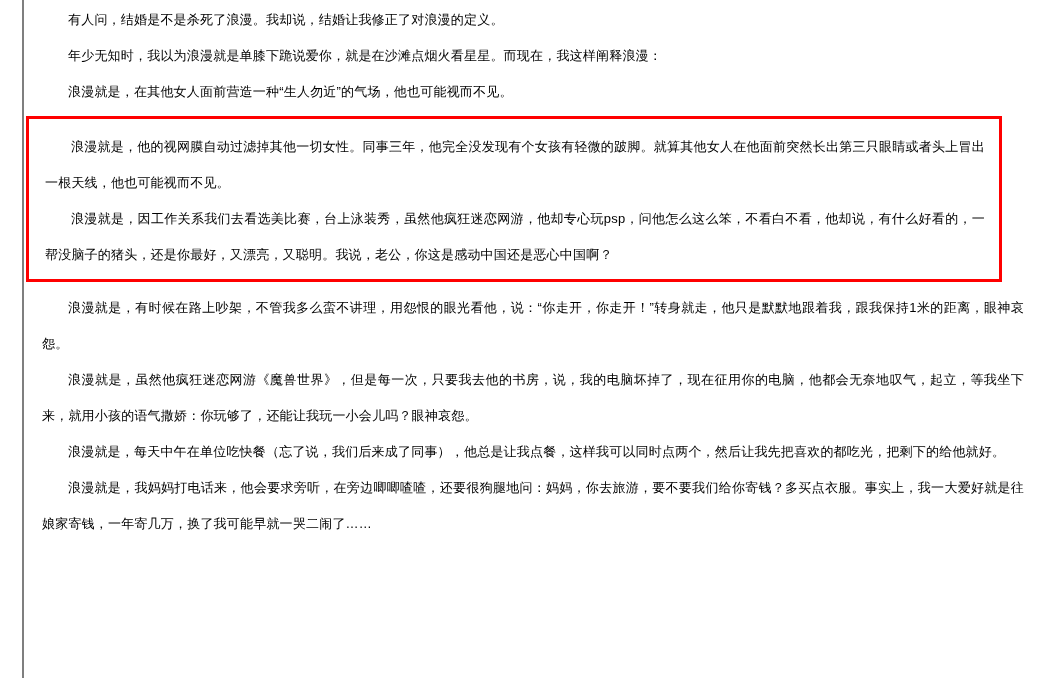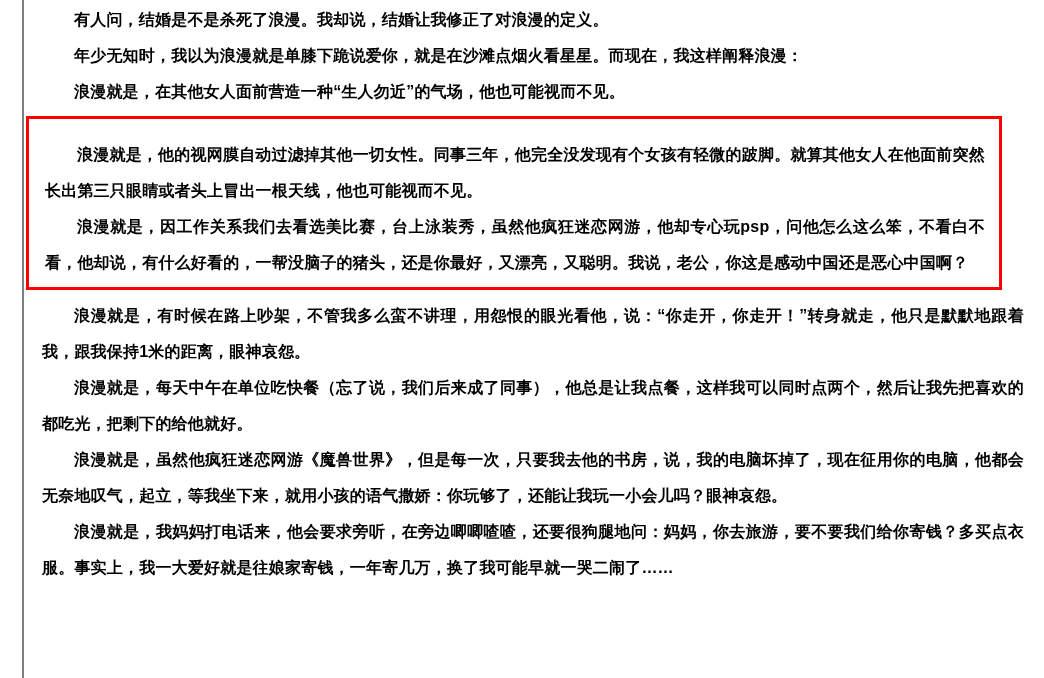--- a/index.html
+++ b/index.html
@@ -29,37 +29,36 @@
     height: 678px;
     background: #7f7f7f;
   }
   .content {
     position: absolute;
     left: 42px;
     top: 0px;
     width: 982px;
   }
   .para {
-    font-size: 16px;
+    font-size: 13px;
     line-height: 36px;
     text-align: justify;
     text-justify: inter-ideograph;
     text-indent: 2em;
     margin: 0;
     padding: 0;
     letter-spacing: 0.2px;
     word-break: break-all;
-    font-weight: bold;
   }
   .highlight-block {
     position: relative;
     border: 3px solid #ff0000;
     margin-left: -16px;
     margin-right: 22px;
-    padding: 18px 14px 6px 16px;
+    padding: 10px 14px 6px 16px;
     box-sizing: border-box;
   }
   .highlight-block .para {
     margin: 0;
   }
   .spacer-sm {
     height: 6px;
   }
   .top-block {
     padding-top: 2px;
@@ -85,20 +84,20 @@
 
     <div class="spacer-sm"></div>
 
     <div class="highlight-block">
       <p class="para">浪漫就是，他的视网膜自动过滤掉其他一切女性。同事三年，他完全没发现有个女孩有轻微的跛脚。就算其他女人在他面前突然长出第三只眼睛或者头上冒出一根天线，他也可能视而不见。</p>
       <p class="para">浪漫就是，因工作关系我们去看选美比赛，台上泳装秀，虽然他疯狂迷恋网游，他却专心玩psp，问他怎么这么笨，不看白不看，他却说，有什么好看的，一帮没脑子的猪头，还是你最好，又漂亮，又聪明。我说，老公，你这是感动中国还是恶心中国啊？</p>
     </div>
 
     <div class="bottom-block">
       <p class="para">浪漫就是，有时候在路上吵架，不管我多么蛮不讲理，用怨恨的眼光看他，说：“你走开，你走开！”转身就走，他只是默默地跟着我，跟我保持1米的距离，眼神哀怨。</p>
+      <p class="para">浪漫就是，虽然他疯狂迷恋网游《魔兽世界》，但是每一次，只要我去他的书房，说，我的电脑坏掉了，现在征用你的电脑，他都会无奈地叹气，起立，等我坐下来，就用小孩的语气撒娇：你玩够了，还能让我玩一小会儿吗？眼神哀怨。</p>
       <p class="para">浪漫就是，每天中午在单位吃快餐（忘了说，我们后来成了同事），他总是让我点餐，这样我可以同时点两个，然后让我先把喜欢的都吃光，把剩下的给他就好。</p>
-      <p class="para">浪漫就是，虽然他疯狂迷恋网游《魔兽世界》，但是每一次，只要我去他的书房，说，我的电脑坏掉了，现在征用你的电脑，他都会无奈地叹气，起立，等我坐下来，就用小孩的语气撒娇：你玩够了，还能让我玩一小会儿吗？眼神哀怨。</p>
       <p class="para">浪漫就是，我妈妈打电话来，他会要求旁听，在旁边唧唧喳喳，还要很狗腿地问：妈妈，你去旅游，要不要我们给你寄钱？多买点衣服。事实上，我一大爱好就是往娘家寄钱，一年寄几万，换了我可能早就一哭二闹了……</p>
 
     </div>
 
   </div>
 </div>
 
 </body></html>

